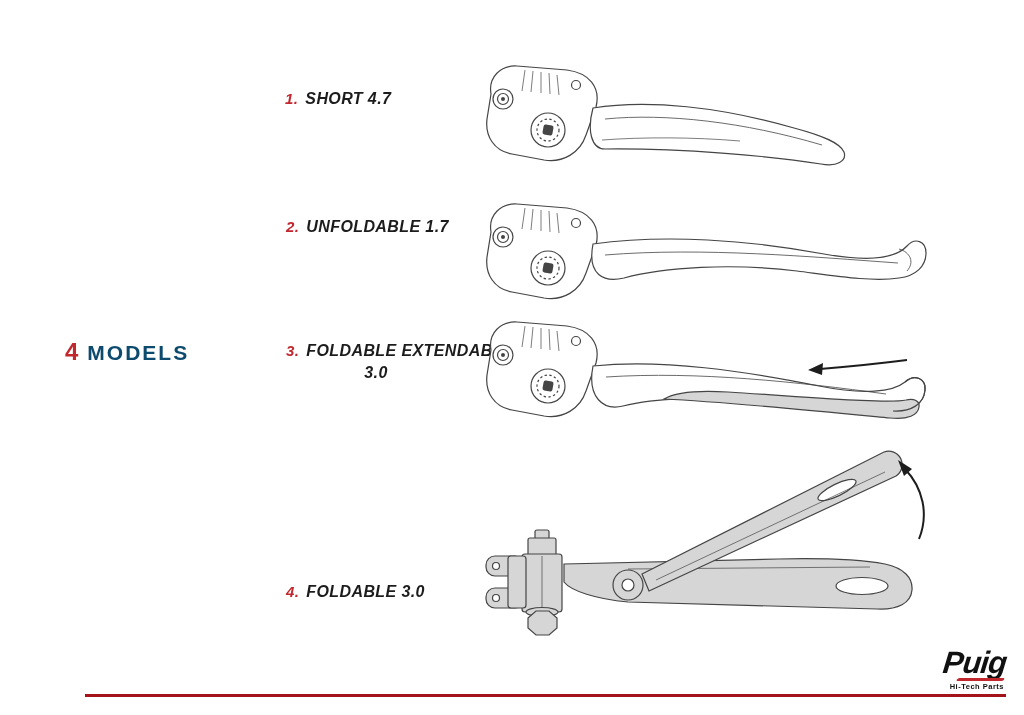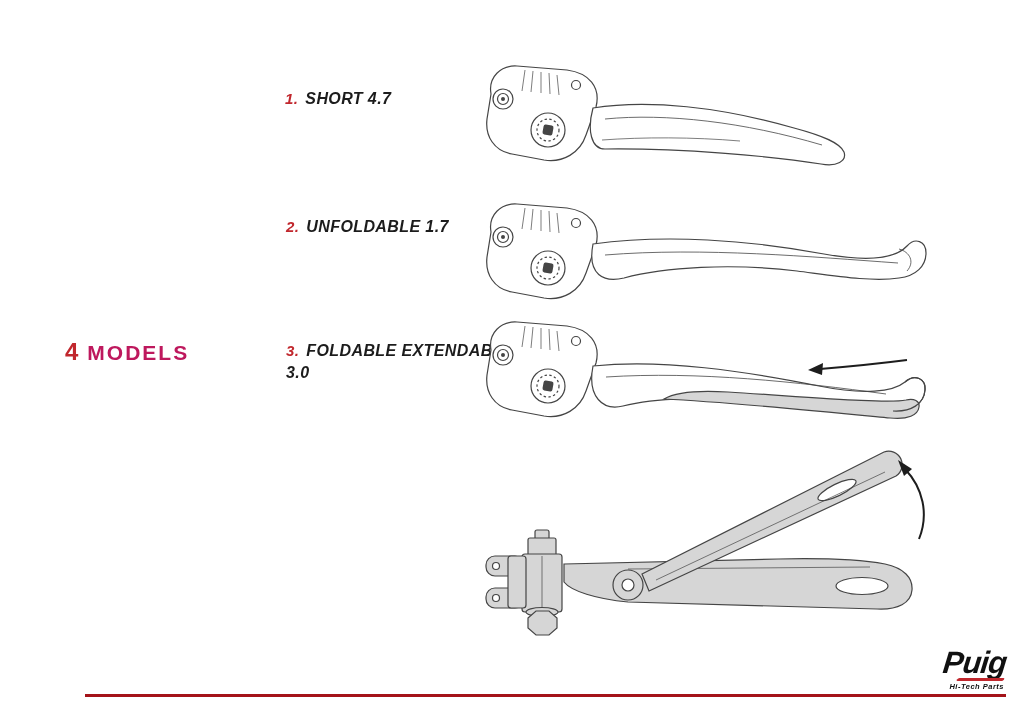--- a/index.html
+++ b/index.html
@@ -3,50 +3,50 @@
 <meta charset="utf-8">
 <style>
   html,body { margin:0; padding:0; background:#e8e8e8; }
   .page {
     position:relative; width:1024px; height:715px; background:#ffffff;
     font-family:"Liberation Sans", sans-serif; overflow:hidden; margin:0 auto;
   }
   
   .heading { position:absolute; left:65px; top:338px; white-space:nowrap; }
   .heading-number { color:#c1272d; font-weight:bold; font-size:24px; margin-right:9px; }
-  .heading-word { color:#be185d; font-weight:bold; font-size:21px; letter-spacing:2px; }
+  .heading-word { color:#0c4a6e; font-weight:bold; font-size:21px; letter-spacing:2px; }
 
   
   .model-label {
     position:absolute; font-style:italic; font-weight:bold; color:#1c1c1c;
     font-size:16px; letter-spacing:0.4px; line-height:22px; white-space:nowrap;
   }
   .model-label .num { color:#c1272d; font-size:15px; margin-right:7px; }
   .label-1 { left:285px; top:88px; }
   .label-2 { left:286px; top:216px; }
   .label-3 { left:286px; top:340px; width:190px; }
-  .label-3 .line2 { display:block; width:180px; }
+  .label-3 .line2 { display:block; text-align:center; width:180px; }
   .label-4 { left:286px; top:581px; }
 
   
   .art { position:absolute; }
   .art-1 { left:478px; top:58px;  width:390px; height:122px; }
   .art-2 { left:478px; top:196px; width:450px; height:118px; }
   .art-3 { left:478px; top:314px; width:452px; height:124px; }
   .art-4 { left:478px; top:442px; width:452px; height:200px; }
 
   
   .footer-line { position:absolute; left:85px; top:694px; width:921px; height:3px; background:#a41319; }
   .brand { position:absolute; right:18px; top:648px; text-align:right; }
   .brand-name {
     font-weight:bold; font-style:italic; font-size:31px; line-height:30px;
     letter-spacing:-1px; color:#111; transform:skewX(-6deg);
   }
   .brand-swoosh { height:3px; background:#c1272d; margin:0 2px 1px 14px; transform:skewX(-35deg); border-radius:2px; }
-  .brand-tagline { font-size:7.5px; font-weight:bold; font-style:italic; color:#111; letter-spacing:0.5px; padding-right:2px; }
+  .brand-tagline { font-size:7.5px; font-weight:bold; color:#111; letter-spacing:0.5px; padding-right:2px; }
 </style>
 </head>
 <body>
 
 <div class="page">
 
   <div class="heading">
     <span class="heading-number">4</span><span class="heading-word">MODELS</span>
   </div>
 
@@ -56,20 +56,23 @@
 
   <div class="model-label label-2">
     <span class="num">2.</span><span class="name">UNFOLDABLE 1.7</span>
   </div>
 
   <div class="model-label label-3">
     <span class="num">3.</span><span class="name">FOLDABLE EXTENDABLE</span>
     <span class="line2">3.0</span>
   </div>
 
+  <div class="model-label label-4">
+    <span class="num">4.</span><span class="name">FOLDABLE 3.0</span>
+  </div>
 
   <svg class="art art-1" viewBox="0 0 390 122">
     <g stroke="#454545" stroke-width="1.2" fill="#fff">
       <path d="M13,36 C10,19 23,7 39,8 L89,12 C111,15 123,29 118,49 L108,77 C102,95 85,105 66,102 L34,96 C16,93 7,78 9,61 Z"></path>
       <g stroke-width="0.7" fill="none">
         <path d="M47,12 L44,33"></path>
           <path d="M55,13 L53,34"></path>
           <path d="M63,14 L63,35"></path>
           <path d="M71,15 L72,36"></path>
           <path d="M79,17 L81,37"></path>

